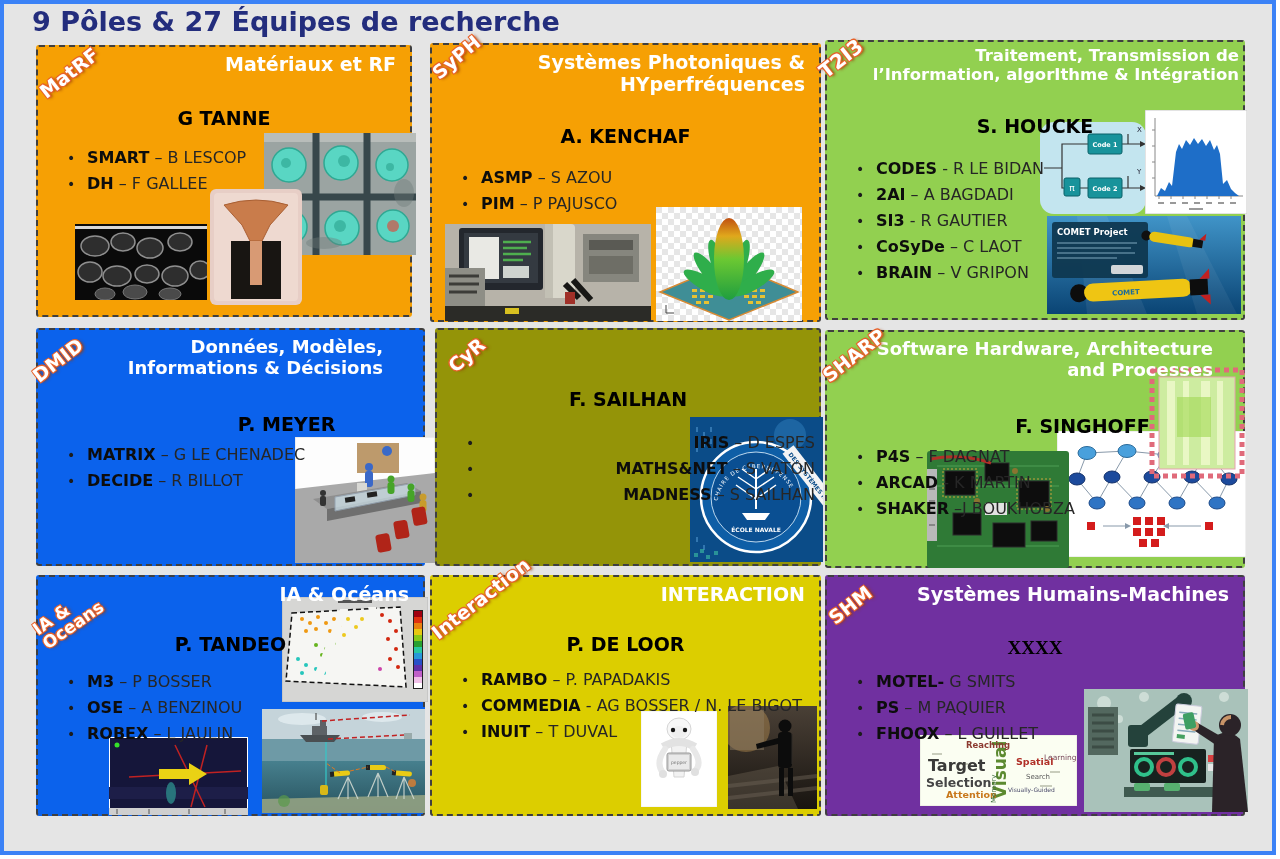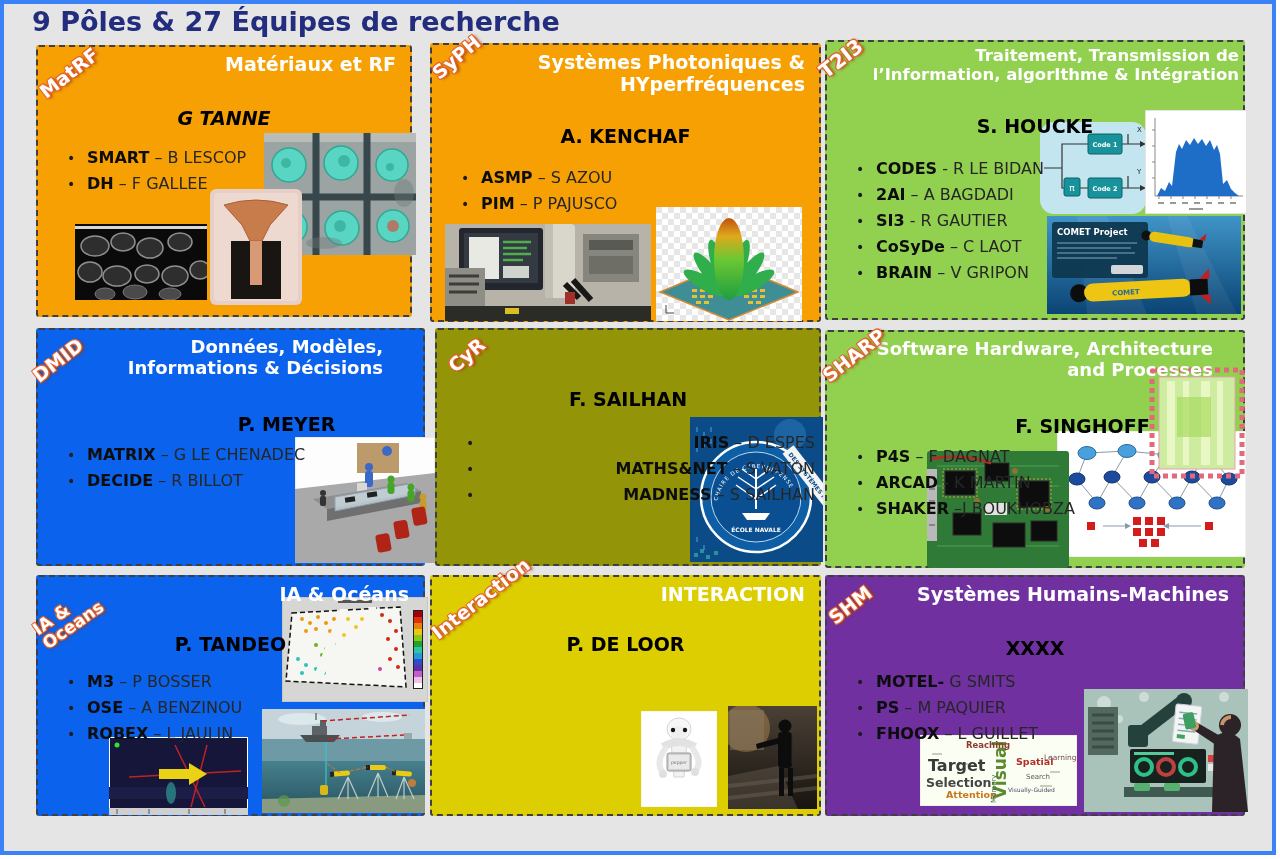--- a/index.html
+++ b/index.html
@@ -12,37 +12,37 @@
 .box-title{position:absolute;top:6px;left:14px;right:0;margin:0;text-align:right;color:#fff;font-weight:bold;font-size:19px;line-height:1.18;padding:0 14px;z-index:2;}
 .lead{position:absolute;left:0;right:0;text-align:center;color:#000;font-weight:bold;font-size:19px;z-index:2;}
 .teams{position:absolute;left:22px;right:4px;list-style:none;margin:0;padding:0;font-size:16px;color:#1c1c1c;z-index:2;}
 .teams li{position:relative;padding-left:27px;line-height:26px;}
 .teams li::before{content:"•";position:absolute;left:7px;top:0;font-size:14px;}
 .acr{font-weight:bold;color:#0d0d0d;}
 .mem{color:#262626;}
 .img{position:absolute;z-index:1;}
 
 .b0{left:32px;top:41px;width:376px;height:272px;}
-.b0 .tag{left:12px;top:35px;} .b0 .lead{top:60px;font-style:italic;} .b0 .teams{top:98px;}
+.b0 .tag{left:12px;top:35px;} .b0 .lead{top:60px;} .b0 .teams{top:98px;}
 .b1{left:426px;top:39px;width:391px;height:279px;}
 .b1 .tag{left:11px;top:18px;transform:rotate(-40deg);} .b1 .lead{top:80px;} .b1 .teams{top:120px;}
 .b2{left:821px;top:36px;width:420px;height:280px;}
 .b2 .tag{left:2px;top:19px;font-size:20px;} .b2 .box-title{font-size:16.5px;padding:0 4px;top:4px;} .b2 .lead{top:73px;} .b2 .teams{top:114px;}
 .b3{left:32px;top:324px;width:389px;height:238px;}
 .b3 .tag{left:5px;top:36px;} .b3 .box-title{font-size:18px;padding:0 40px;} .b3 .lead{top:83px;padding-left:112px;} .b3 .teams{top:112px;}
 .b4{left:431px;top:324px;width:386px;height:238px;}
 .b4 .tag{left:22px;top:26px;transform:rotate(-40deg);} .b4 .lead{top:58px;} .b4 .teams{top:100px;text-align:right;}
 .b5{left:821px;top:326px;width:420px;height:238px;}
 .b5 .tag{left:6px;top:34px;} .b5 .box-title{font-size:18px;padding:0 30px;} .b5 .lead{top:83px;padding-left:95px;} .b5 .teams{top:112px;}
 .b6{left:32px;top:571px;width:389px;height:241px;}
 .b6 .tag{left:15px;top:40px;height:40px;font-size:17px;transform:rotate(-35deg);} .b6 .lead{top:56px;} .b6 .teams{top:92px;}
 .b7{left:426px;top:571px;width:391px;height:241px;}
 .b7 .tag{left:10px;top:46px;} .b7 .lead{top:56px;} .b7 .teams{top:90px;}
 .b8{left:821px;top:571px;width:420px;height:241px;}
-.b8 .tag{left:12px;top:31px;} .b8 .lead{top:60px;} .b8 .teams{top:92px;}
+.b8 .tag{left:12px;top:31px;} .b8 .lead{top:60px;font-family:Liberation Serif, serif;} .b8 .teams{top:92px;}
 </style>
 </head>
 <body>
 
 <div class="slide">
   <h1 class="main-title">9 Pôles &amp; 27 Équipes de recherche</h1>
 
   <section class="box b0" style="background-color: rgb(246, 160, 4);">
     <div class="tag">MatRF</div>
     <h2 class="box-title">Matériaux et RF</h2>
@@ -548,20 +548,25 @@
       <rect x="58" y="76" width="8" height="10" rx="2" fill="#d8b818"></rect>
       <circle cx="150" cy="74" r="4" fill="#e08030" opacity=".8"></circle>
       <circle cx="22" cy="92" r="6" fill="#5a9a4a" opacity=".7"></circle>
     </svg>
   </section>
 
   <section class="box b7" style="background-color: rgb(220, 206, 0);">
     <div class="tag">Interaction</div>
     <h2 class="box-title">INTERACTION</h2>
     <div class="lead">P. DE LOOR</div>
+    <ul class="teams">
+      <li><span class="acr">RAMBO</span> <span class="mem">– P. PAPADAKIS</span></li>
+      <li><span class="acr">COMMEDIA</span> <span class="mem">- AG BOSSER / N. LE BIGOT</span></li>
+      <li><span class="acr">INUIT</span> <span class="mem">– T DUVAL</span></li>
+    </ul>
     <svg class="img" style="left:209px;top:134px" width="76" height="96" viewBox="0 0 76 96">
       <rect width="76" height="96" fill="#fff" stroke="#eee"></rect>
       <ellipse cx="38" cy="18" rx="12" ry="11" fill="#f7f7f7" stroke="#d5d5d5"></ellipse>
       <ellipse cx="38" cy="21" rx="8" ry="6" fill="#efefef"></ellipse>
       <circle cx="32" cy="19" r="2.2" fill="#151515"></circle>
         <circle cx="44" cy="19" r="2.2" fill="#151515"></circle>
       <path d="M30,30 L46,30 L43,66 L33,66 Z" fill="#f2f2f2" stroke="#d5d5d5"></path>
       <path d="M22,36 Q38,26 54,36" stroke="#e2e2e2" stroke-width="8" fill="none"></path>
       <path d="M24,38 Q14,52 22,62" stroke="#e8e8e8" stroke-width="6" stroke-linecap="round" fill="none"></path>
       <path d="M52,38 Q62,52 54,60" stroke="#e8e8e8" stroke-width="6" stroke-linecap="round" fill="none"></path>

